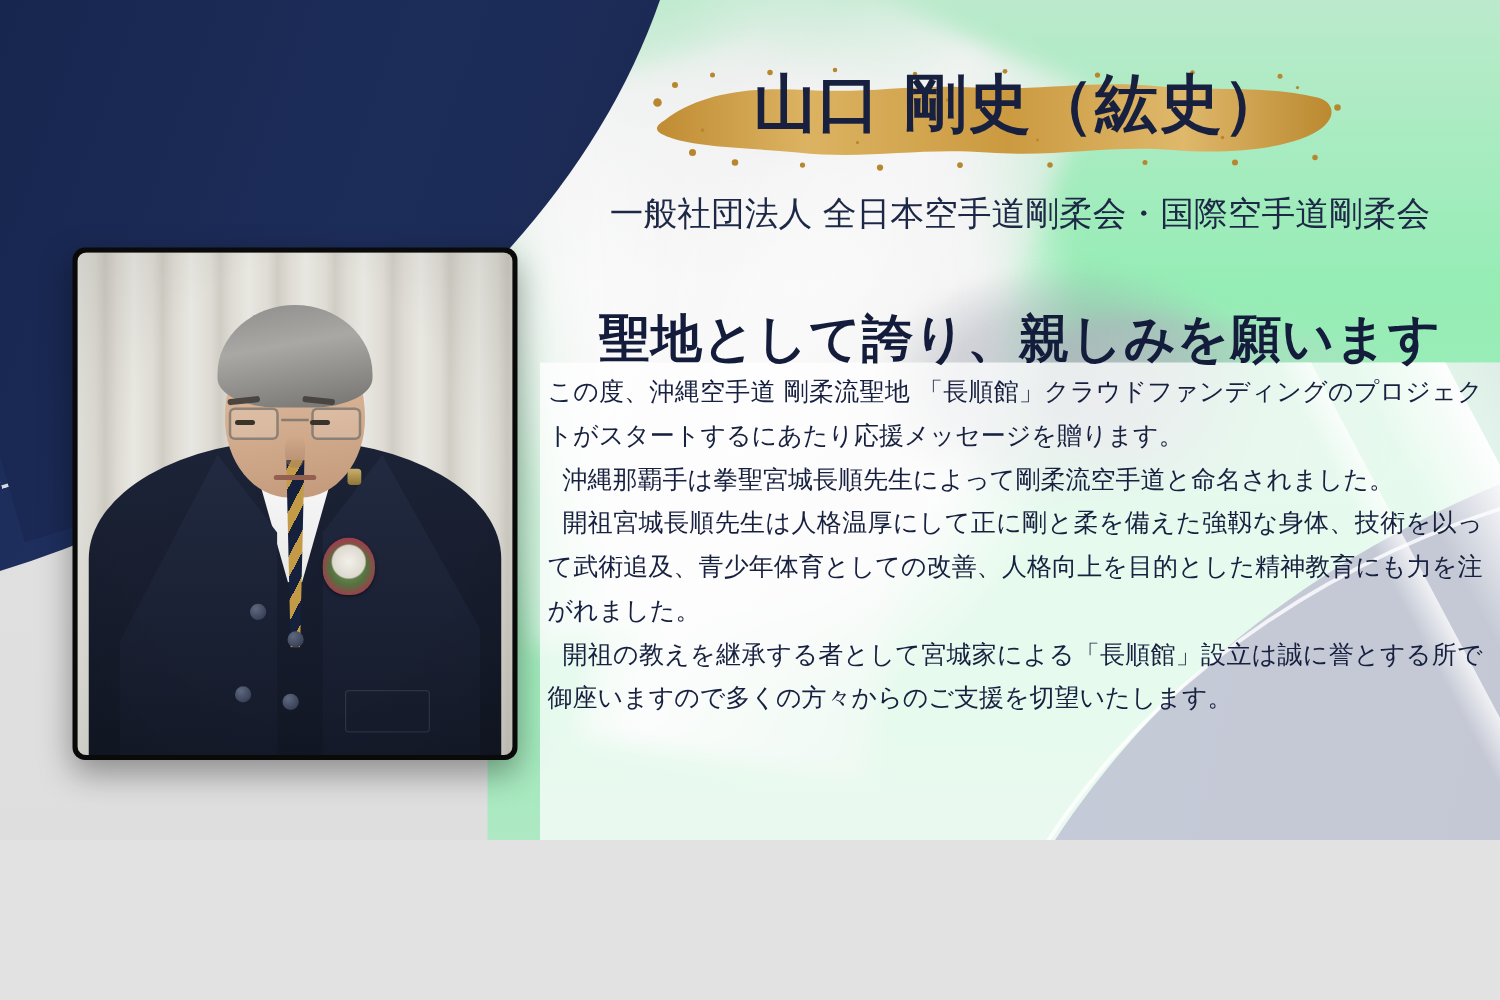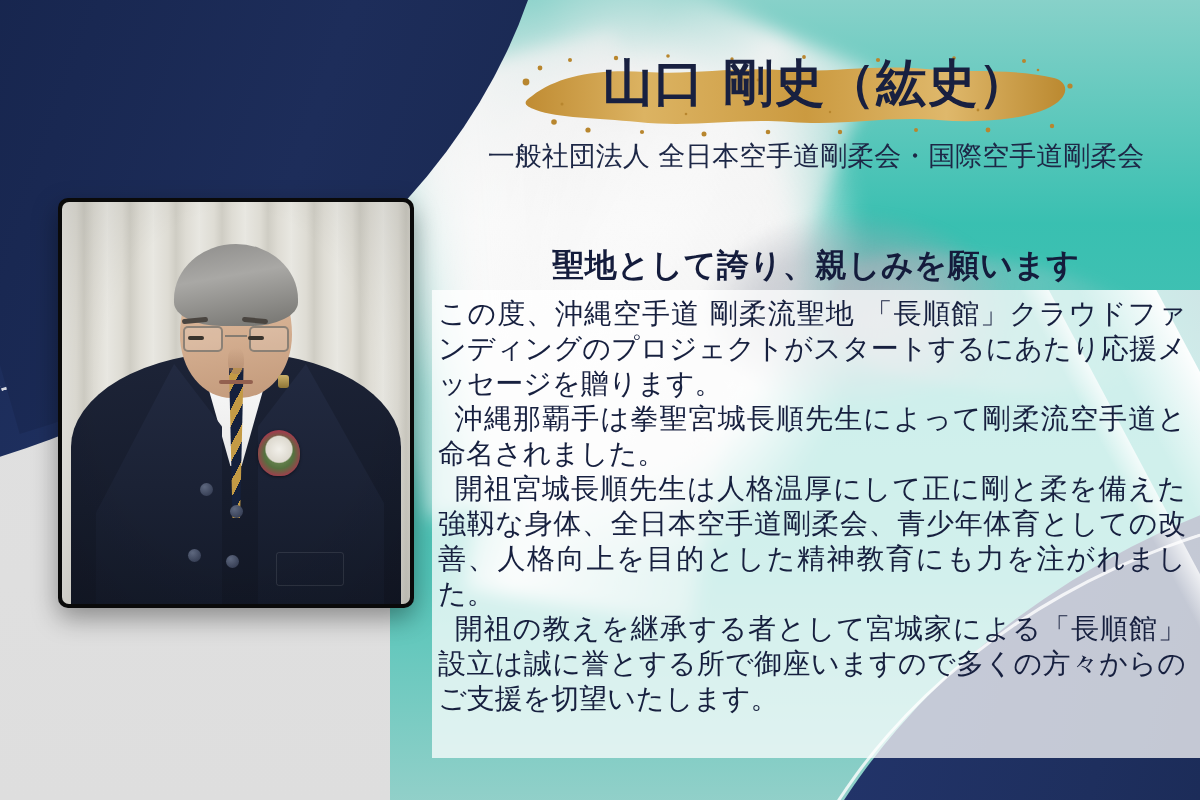--- a/index.html
+++ b/index.html
@@ -12,22 +12,22 @@
   }
 
   body {
     font-family: "DejaVu Sans", "Liberation Sans", sans-serif;
     background: #e2e2e2;
   }
 
   #stage {
     position: relative;
     width: 1200px;
-    height: 800px;
-    background: #14b8a6;
+    height: 672px;
+    background: #86efac;
     overflow: hidden;
   }
 
   
   .bg-photo {
     position: absolute;
     left: 360px; top: 0;
     width: 840px; height: 800px;
     overflow: hidden;
   }
@@ -337,21 +337,21 @@
     font-size: 50px;
     font-weight: bold;
     letter-spacing: 1px;
     color: #182040;
     line-height: 1.18;
     white-space: nowrap;
   }
 
   .org-line {
     position: absolute;
-    left: 0; top: 140px;
+    left: 0; top: 156px;
     width: 768px;
     z-index: 4;
     text-align: center;
     font-size: 27px;
     color: #1d2746;
     line-height: 1.22;
     white-space: nowrap;
   }
   .role-line {
     position: absolute;
@@ -363,21 +363,21 @@
     color: #1d2746;
     letter-spacing: 6px;
   }
 
   .headline {
     position: absolute;
     left: 0; top: 244px;
     width: 768px;
     z-index: 4;
     text-align: center;
-    font-size: 32px;
+    font-size: 41px;
     font-weight: bold;
     color: #141c3c;
     letter-spacing: 0.5px;
     white-space: nowrap;
   }
 
   
   .body-panel {
     position: absolute;
     left: 0; top: 290px;
@@ -396,21 +396,21 @@
   .body-panel .stripe-a { right: -90px;  top: -120px; width: 70px;  height: 760px; }
   .body-panel .stripe-b { right: 20px;   top: -150px; width: 26px;  height: 800px; background: linear-gradient(90deg, rgba(255,255,255,0.0), rgba(255,255,255,0.75)); }
   .body-panel .stripe-c { right: -180px; top: -120px; width: 120px; height: 760px; background: linear-gradient(90deg, rgba(200,205,215,0.0), rgba(210,214,222,0.55)); }
 
   .body-text {
     position: absolute;
     left: 0; top: 290px;
     width: 768px; height: 470px;
     z-index: 6;
     padding: 6px 14px 0 6px;
-    font-size: 28px;
+    font-size: 20px;
     line-height: 35px;
     color: #17203f;
   }
   .body-text p {
     margin: 0;
     text-align: justify;
     text-justify: inter-character;
   }
   .body-text p.indent { text-indent: 0.6em; }
 </style>
@@ -526,19 +526,19 @@
 
     <div class="body-panel">
       <div class="stripe-c"></div>
       <div class="stripe-a"></div>
       <div class="stripe-b"></div>
     </div>
 
     <div class="body-text">
       <p>この度、沖縄空手道 剛柔流聖地 「長順館」クラウドファンディングのプロジェクトがスタートするにあたり応援メッセージを贈ります。</p>
       <p class="indent">沖縄那覇手は拳聖宮城長順先生によって剛柔流空手道と命名されました。</p>
-      <p class="indent">開祖宮城長順先生は人格温厚にして正に剛と柔を備えた強靱な身体、全日本空手道剛柔会、青少年体育としての改善、人格向上を目的とした精神教育にも力を注がれました。</p>
+      <p class="indent">開祖宮城長順先生は人格温厚にして正に剛と柔を備えた強靱な身体、技術を以って武術追及、青少年体育としての改善、人格向上を目的とした精神教育にも力を注がれました。</p>
       <p class="indent">開祖の教えを継承する者として宮城家による「長順館」設立は誠に誉とする所で御座いますので多くの方々からのご支援を切望いたします。</p>
 
     </div>
 
   </div>
 </div>
 
 </body></html>

